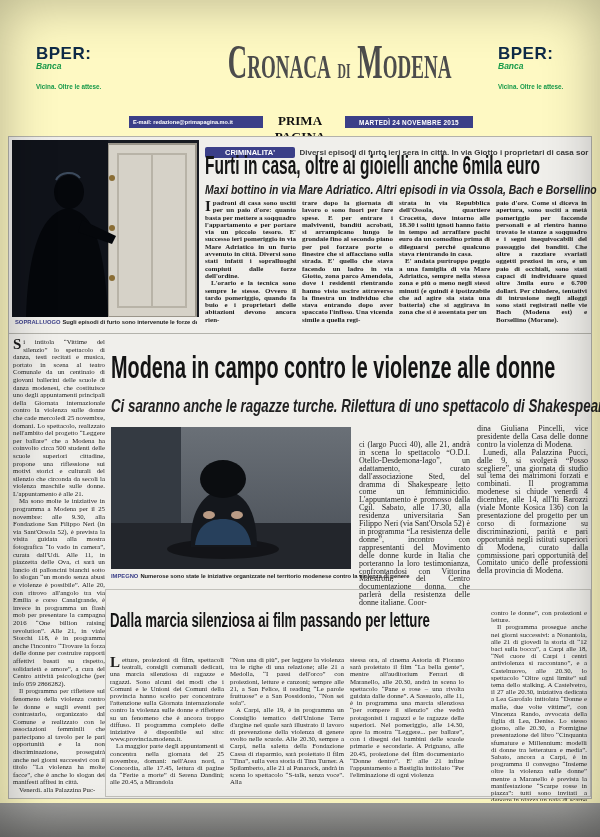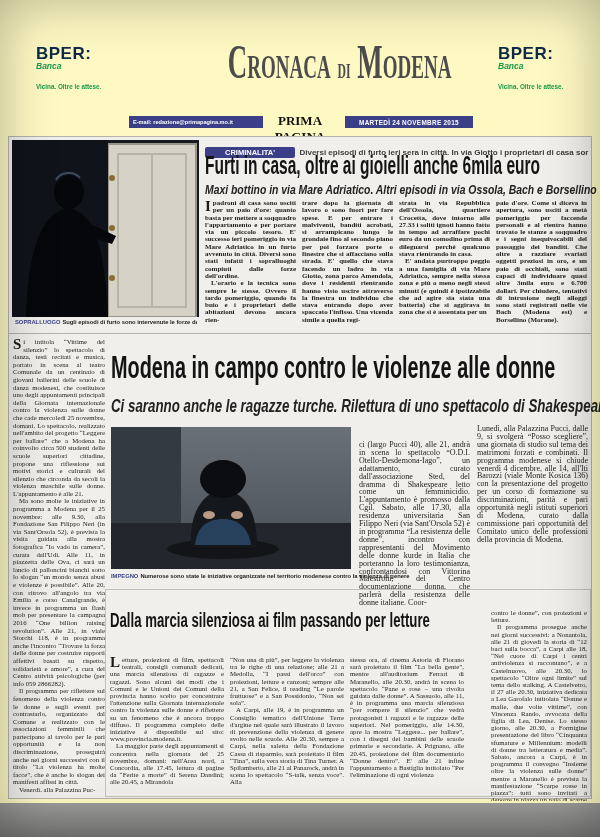--- a/index.html
+++ b/index.html
@@ -121,21 +121,21 @@
     </div>
     <div class="colrow" style="left:196px;top:63px;width:384px;height:152px;font-weight:bold;">
       <div class="col body-sm dc" style="width:91px;">
           <p>I padroni di casa sono usciti per un paio d'ore: quanto basta per mettere a soqquadro l'appartamento e per portare via un piccolo tesoro. E' successo ieri pomeriggio in via Mare Adriatico in un furto avvenuto in città. Diversi sono stati infatti i sopralluoghi compiuti dalle forze dell'ordine.</p>
           <p>L'orario e la tecnica sono sempre le stesse. Ovvero il tardo pomeriggio, quando fa buio e i proprietari delle abitazioni devono ancora rien-</p>
         </div>
       <div class="col body-sm" style="width:91px;">
           <p>trare dopo la giornata di lavoro o sono fuori per fare spese. E per entrare i malviventi, banditi acrobati, si arrampicano lungo le grondaie fino al secondo piano per poi forzare porte o finestre che si affacciano sulla strada. E' quello che stava facendo un ladro in via Giotto, zona parco Amendola, dove i residenti rientrando hanno visto uscire attraverso la finestra un individuo che stava entrando dopo aver spaccato l'infisso. Una vicenda simile a quella regi-</p>
         </div>
       <div class="col body-sm" style="width:91px;">
-          <p>strata in via Repubblica dell'Ossola, quartiere Crocetta, dove intorno alle 27.33 i soliti ignoti hanno fatto in tempo ad arraffare pochi euro da un comodino prima di dileguarsi perché qualcuno stava rientrando in casa.</p>
+          <p>strata in via Repubblica dell'Ossola, quartiere Crocetta, dove intorno alle 18.30 i soliti ignoti hanno fatto in tempo ad arraffare pochi euro da un comodino prima di dileguarsi perché qualcuno stava rientrando in casa.</p>
           <p>E' andata purtroppo peggio a una famiglia di via Mare Adriatico, sempre nella stessa zona e più o meno negli stessi minuti (e quindi è ipotizzabile che ad agire sia stata una batteria) che si aggirava in zona che si è assentata per un</p>
         </div>
       <div class="col body-sm" style="width:91px;">
           <p>paio d'ore. Come si diceva in apertura, sono usciti a metà pomeriggio per faccende personali e al rientro hanno trovato le stanze a soqquadro e i segni inequivocabili del passaggio dei banditi. Che oltre a razziare svariati oggetti preziosi in oro, e un paio di occhiali, sono stati capaci di individuare quasi oltre 3mila euro e 6.700 dollari. Per chiudere, tentativi di intrusione negli alloggi sono stati registrati nelle vie Bach (Modena est) e Borsellino (Morane).</p>
         </div>
     </div>
   </div>
 
   <div class="panel p-low">
 
@@ -174,20 +174,21 @@
         </svg>
       </div>
       <div class="cap" style="left:2px;top:239px;width:300px;">
         <span class="lbl">IMPEGNO</span><span>Numerose sono state le iniziative organizzate nel territorio modenese contro la violenza di genere</span>
       </div>
 
       <div class="col body-lg" style="position:absolute;left:250px;top:91px;width:111px;height:198px;margin-top:16px;">
           <p>ci (largo Pucci 40), alle 21, andrà in scena lo spettacolo “O.D.I. Otello-Desdemona-Iago”, un adattamento, curato dall'associazione Sted, del dramma di Shakespeare letto come un femminicidio. L'appuntamento è promosso dalla Cgil. Sabato, alle 17.30, alla residenza universitaria San Filippo Neri (via Sant'Orsola 52) è in programma “La resistenza delle donne”, incontro con rappresentanti del Movimento delle donne kurde in Italia che porteranno la loro testimonianza, confrontandosi con Vittorina Maestroni, del Centro documentazione donna, che parlerà della resistenza delle donne italiane. Coor-</p>
         </div>
       <div class="col body-lg" style="position:absolute;left:368px;top:91px;width:111px;height:198px;">
+          <p>dina Giuliana Pincelli, vice presidente della Casa delle donne contro la violenza di Modena.</p>
           <p>Lunedì, alla Palazzina Pucci, dalle 9, si svolgerà “Posso scegliere”, una giornata di studio sul tema dei matrimoni forzati e combinati. Il programma modenese si chiude venerdì 4 dicembre, alle 14, all'Iti Barozzi (viale Monte Kosica 136) con la presentazione del progetto per un corso di formazione su discriminazioni, parità e pari opportunità negli istituti superiori di Modena, curato dalla commissione pari opportunità del Comitato unico delle professioni della provincia di Modena.</p>
         </div>
     </div>
 
     <div class="a3">
       <div class="a3flex">
         <div class="a3main">
           <div class="a3heads">
             <div class="hline" style="position:relative;font-size:20px;line-height:23px;">
               <span class="cond sx66">Dalla marcia silenziosa ai film passando per letture</span>

